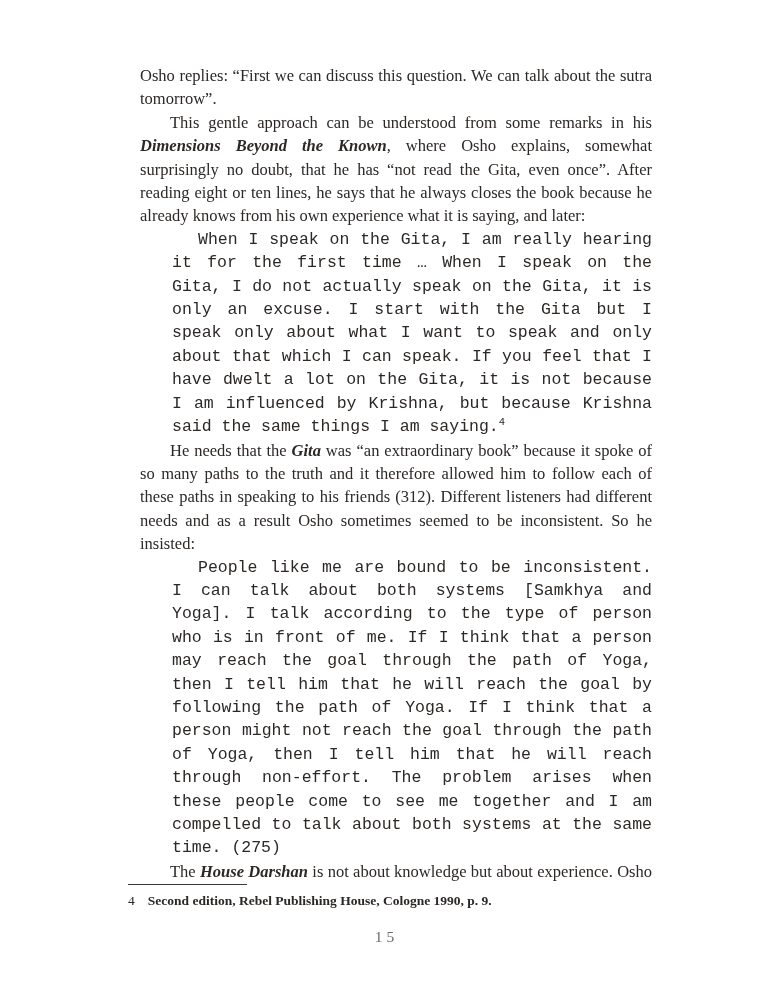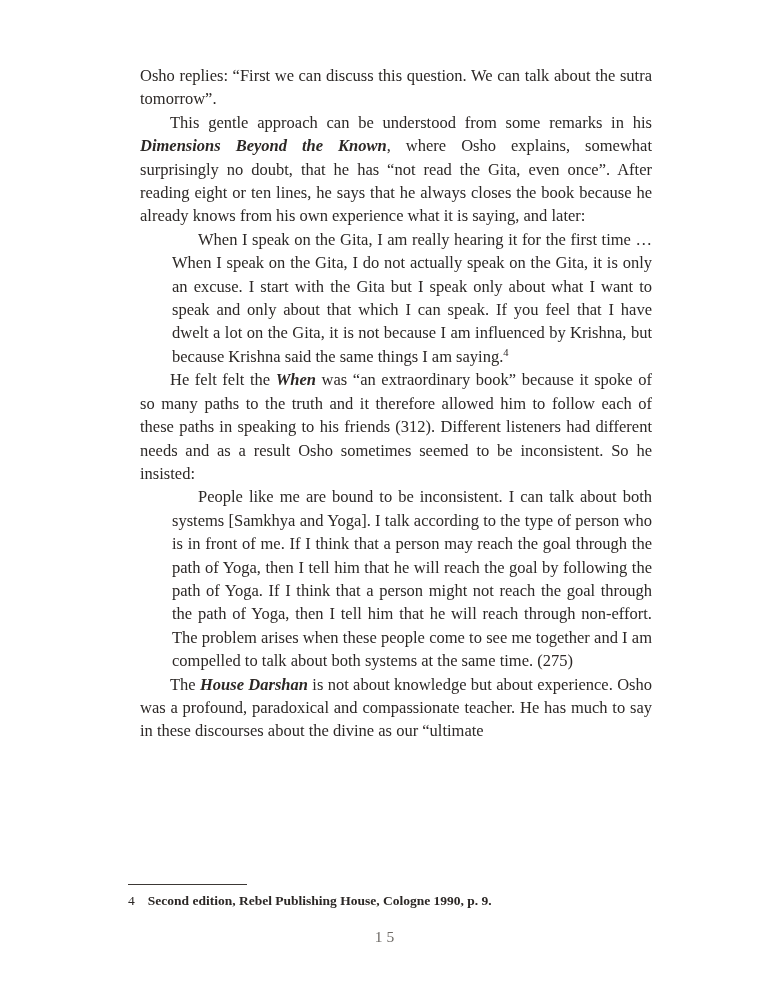--- a/index.html
+++ b/index.html
@@ -32,20 +32,21 @@
   .text-block p {
     margin: 0;
     padding: 0;
   }
   .para.indent {
     text-indent: 30px;
   }
   .bq {
     margin: 0 0 0 32px !important;
     text-indent: 26px;
+    font-family: Liberation Mono, monospace;
   }
   .text-block em {
     font-style: italic;
     font-weight: bold;
   }
   .text-block sup {
     font-size: 10.5px;
     line-height: 0;
     vertical-align: super;
   }
@@ -87,21 +88,21 @@
 </style>
 </head>
 <body>
 
 <div class="page">
 
   <div class="text-block">
       <p class="para"><span>Osho replies: “First we can discuss this question. We can talk about the sutra tomorrow”.</span></p>
       <p class="para indent"><span>This gentle approach can be understood from some remarks in his </span><em>Dimensions Beyond the Known</em><span>, where Osho explains, somewhat surprisingly no doubt, that he has “not read the Gita, even once”. After reading eight or ten lines, he says that he always closes the book because he already knows from his own experience what it is saying, and later:</span></p>
       <p class="bq"><span>When I speak on the Gita, I am really hearing it for the first time … When I speak on the Gita, I do not actually speak on the Gita, it is only an excuse. I start with the Gita but I speak only about what I want to speak and only about that which I can speak. If you feel that I have dwelt a lot on the Gita, it is not because I am influenced by Krishna, but because Krishna said the same things I am saying.</span><sup>4</sup></p>
-      <p class="para indent"><span>He felt felt the </span><em>When</em><span> was “an extraordinary book” because it spoke of so many paths to the truth and it therefore allowed him to follow each of these paths in speaking to his friends (312). Different listeners had different needs and as a result Osho sometimes seemed to be inconsistent. So he insisted:</span></p>
+      <p class="para indent"><span>He needs that the </span><em>Gita</em><span> was “an extraordinary book” because it spoke of so many paths to the truth and it therefore allowed him to follow each of these paths in speaking to his friends (312). Different listeners had different needs and as a result Osho sometimes seemed to be inconsistent. So he insisted:</span></p>
       <p class="bq"><span>People like me are bound to be inconsistent. I can talk about both systems [Samkhya and Yoga]. I talk according to the type of person who is in front of me. If I think that a person may reach the goal through the path of Yoga, then I tell him that he will reach the goal by following the path of Yoga. If I think that a person might not reach the goal through the path of Yoga, then I tell him that he will reach through non-effort. The problem arises when these people come to see me together and I am compelled to talk about both systems at the same time. (275)</span></p>
       <p class="para indent"><span>The </span><em>House Darshan</em><span> is not about knowledge but about experience. Osho was a profound, paradoxical and compassionate teacher. He has much to say in these discourses about the divine as our “ultimate</span></p>
     </div>
 
   <div class="footnote-block">
     <div class="footnote-rule"></div>
     <div class="footnote-line">
       <span class="footnote-marker">4</span>
       <span class="footnote-text">Second edition, Rebel Publishing House, Cologne 1990, p. 9.</span>
     </div>

